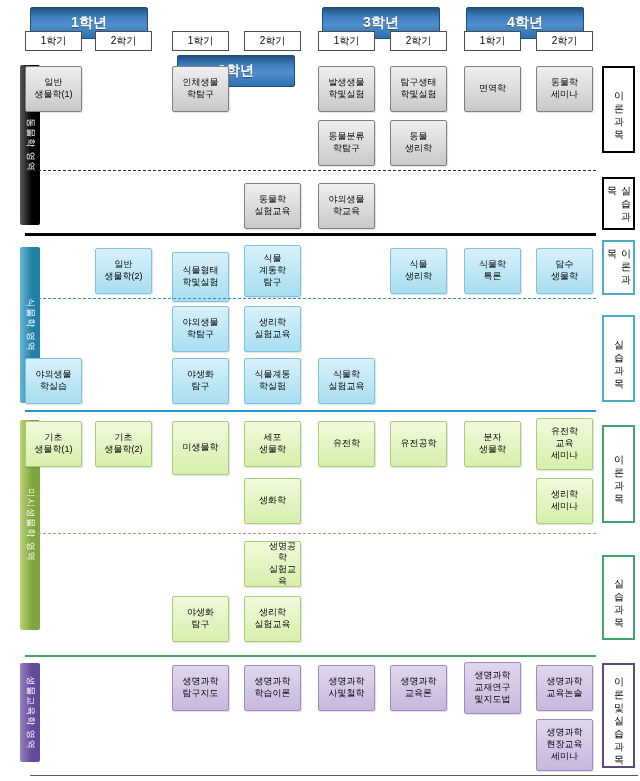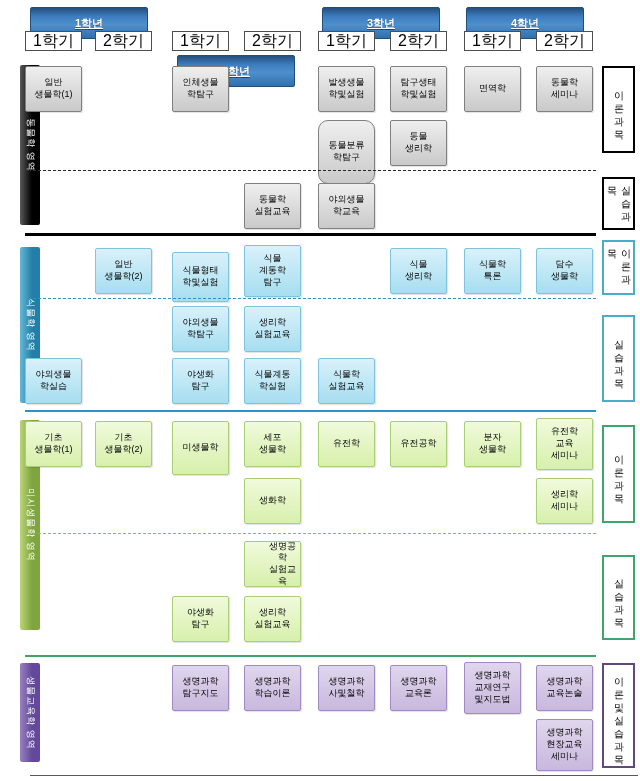--- a/index.html
+++ b/index.html
@@ -5,30 +5,29 @@
   html,body{margin:0;padding:0;background:#fff;}
   #diagram{
     position:relative;width:640px;height:781px;background:#fff;overflow:hidden;
     font-family:"Liberation Sans", sans-serif;
   }
   
   .year-bar{
     position:absolute;top:7px;height:32px;box-sizing:border-box;
     background:linear-gradient(180deg,#25507c 0%,#3d7cbf 28%,#4e8fcd 55%,#3070ae 100%);
     border:1px solid #1f4e79;border-radius:2px;
-    color:#fff;font-weight:bold;font-size:11px;
+    color:#fff;font-weight:bold;font-size:14px;
     display:flex;align-items:center;justify-content:center;
     text-shadow:0 1px 1px rgba(0,0,0,.4);
-    text-decoration:underline;
   }
   .sem-box{
     position:absolute;top:31px;height:20px;width:57px;box-sizing:border-box;
     background:#fff;border:1px solid #4d4d4d;
     display:flex;align-items:center;justify-content:center;
-    font-size:16px;color:#000;
+    font-size:10px;color:#000;
   }
   
   .course{
     position:absolute;width:57px;box-sizing:border-box;border-radius:2px;
     display:flex;align-items:center;justify-content:center;text-align:center;
     font-size:9px;line-height:1.3;color:#000;white-space:pre-line;
     box-shadow:1px 1px 1px rgba(0,0,0,.12);
   }
   .sec-0{background:linear-gradient(180deg,#efefef,#c9c9c9);border:1px solid #808080;}
   .sec-1{background:linear-gradient(180deg,#d9f1fa,#a6def0);border:1px solid #7fc3dd;}
@@ -89,21 +88,21 @@
 생물학(1)</div>
     <div class="course sec-0" style="left: 172px; top: 66px; height: 46px;">인체생물
 학탐구</div>
     <div class="course sec-0" style="left: 318px; top: 66px; height: 46px;">발생생물
 학및실험</div>
     <div class="course sec-0" style="left: 390px; top: 66px; height: 46px;">탐구생태
 학및실험</div>
     <div class="course sec-0" style="left: 464px; top: 66px; height: 46px;">면역학</div>
     <div class="course sec-0" style="left: 536px; top: 66px; height: 46px;">동물학
 세미나</div>
-    <div class="course sec-0" style="left: 318px; top: 120px; height: 64px; border-radius: 10px;">동물분류
+    <div class="course sec-0" style="left: 318px; top: 120px; height: 46px;">동물분류
 학탐구</div>
     <div class="course sec-0" style="left: 390px; top: 120px; height: 46px;">동물
 생리학</div>
     <div class="course sec-0" style="left: 244px; top: 183px; height: 46px;">동물학
 실험교육</div>
     <div class="course sec-0" style="left: 318px; top: 183px; height: 46px;">야외생물
 학교육</div>
     <div class="rlabel rl-0" style="top: 66px; height: 87px;">이론과목</div>
     <div class="rlabel rl-0" style="top: 177px; height: 53px;">실습과목</div>
     <div class="dashline dash-0" style="top: 170px;"></div>

